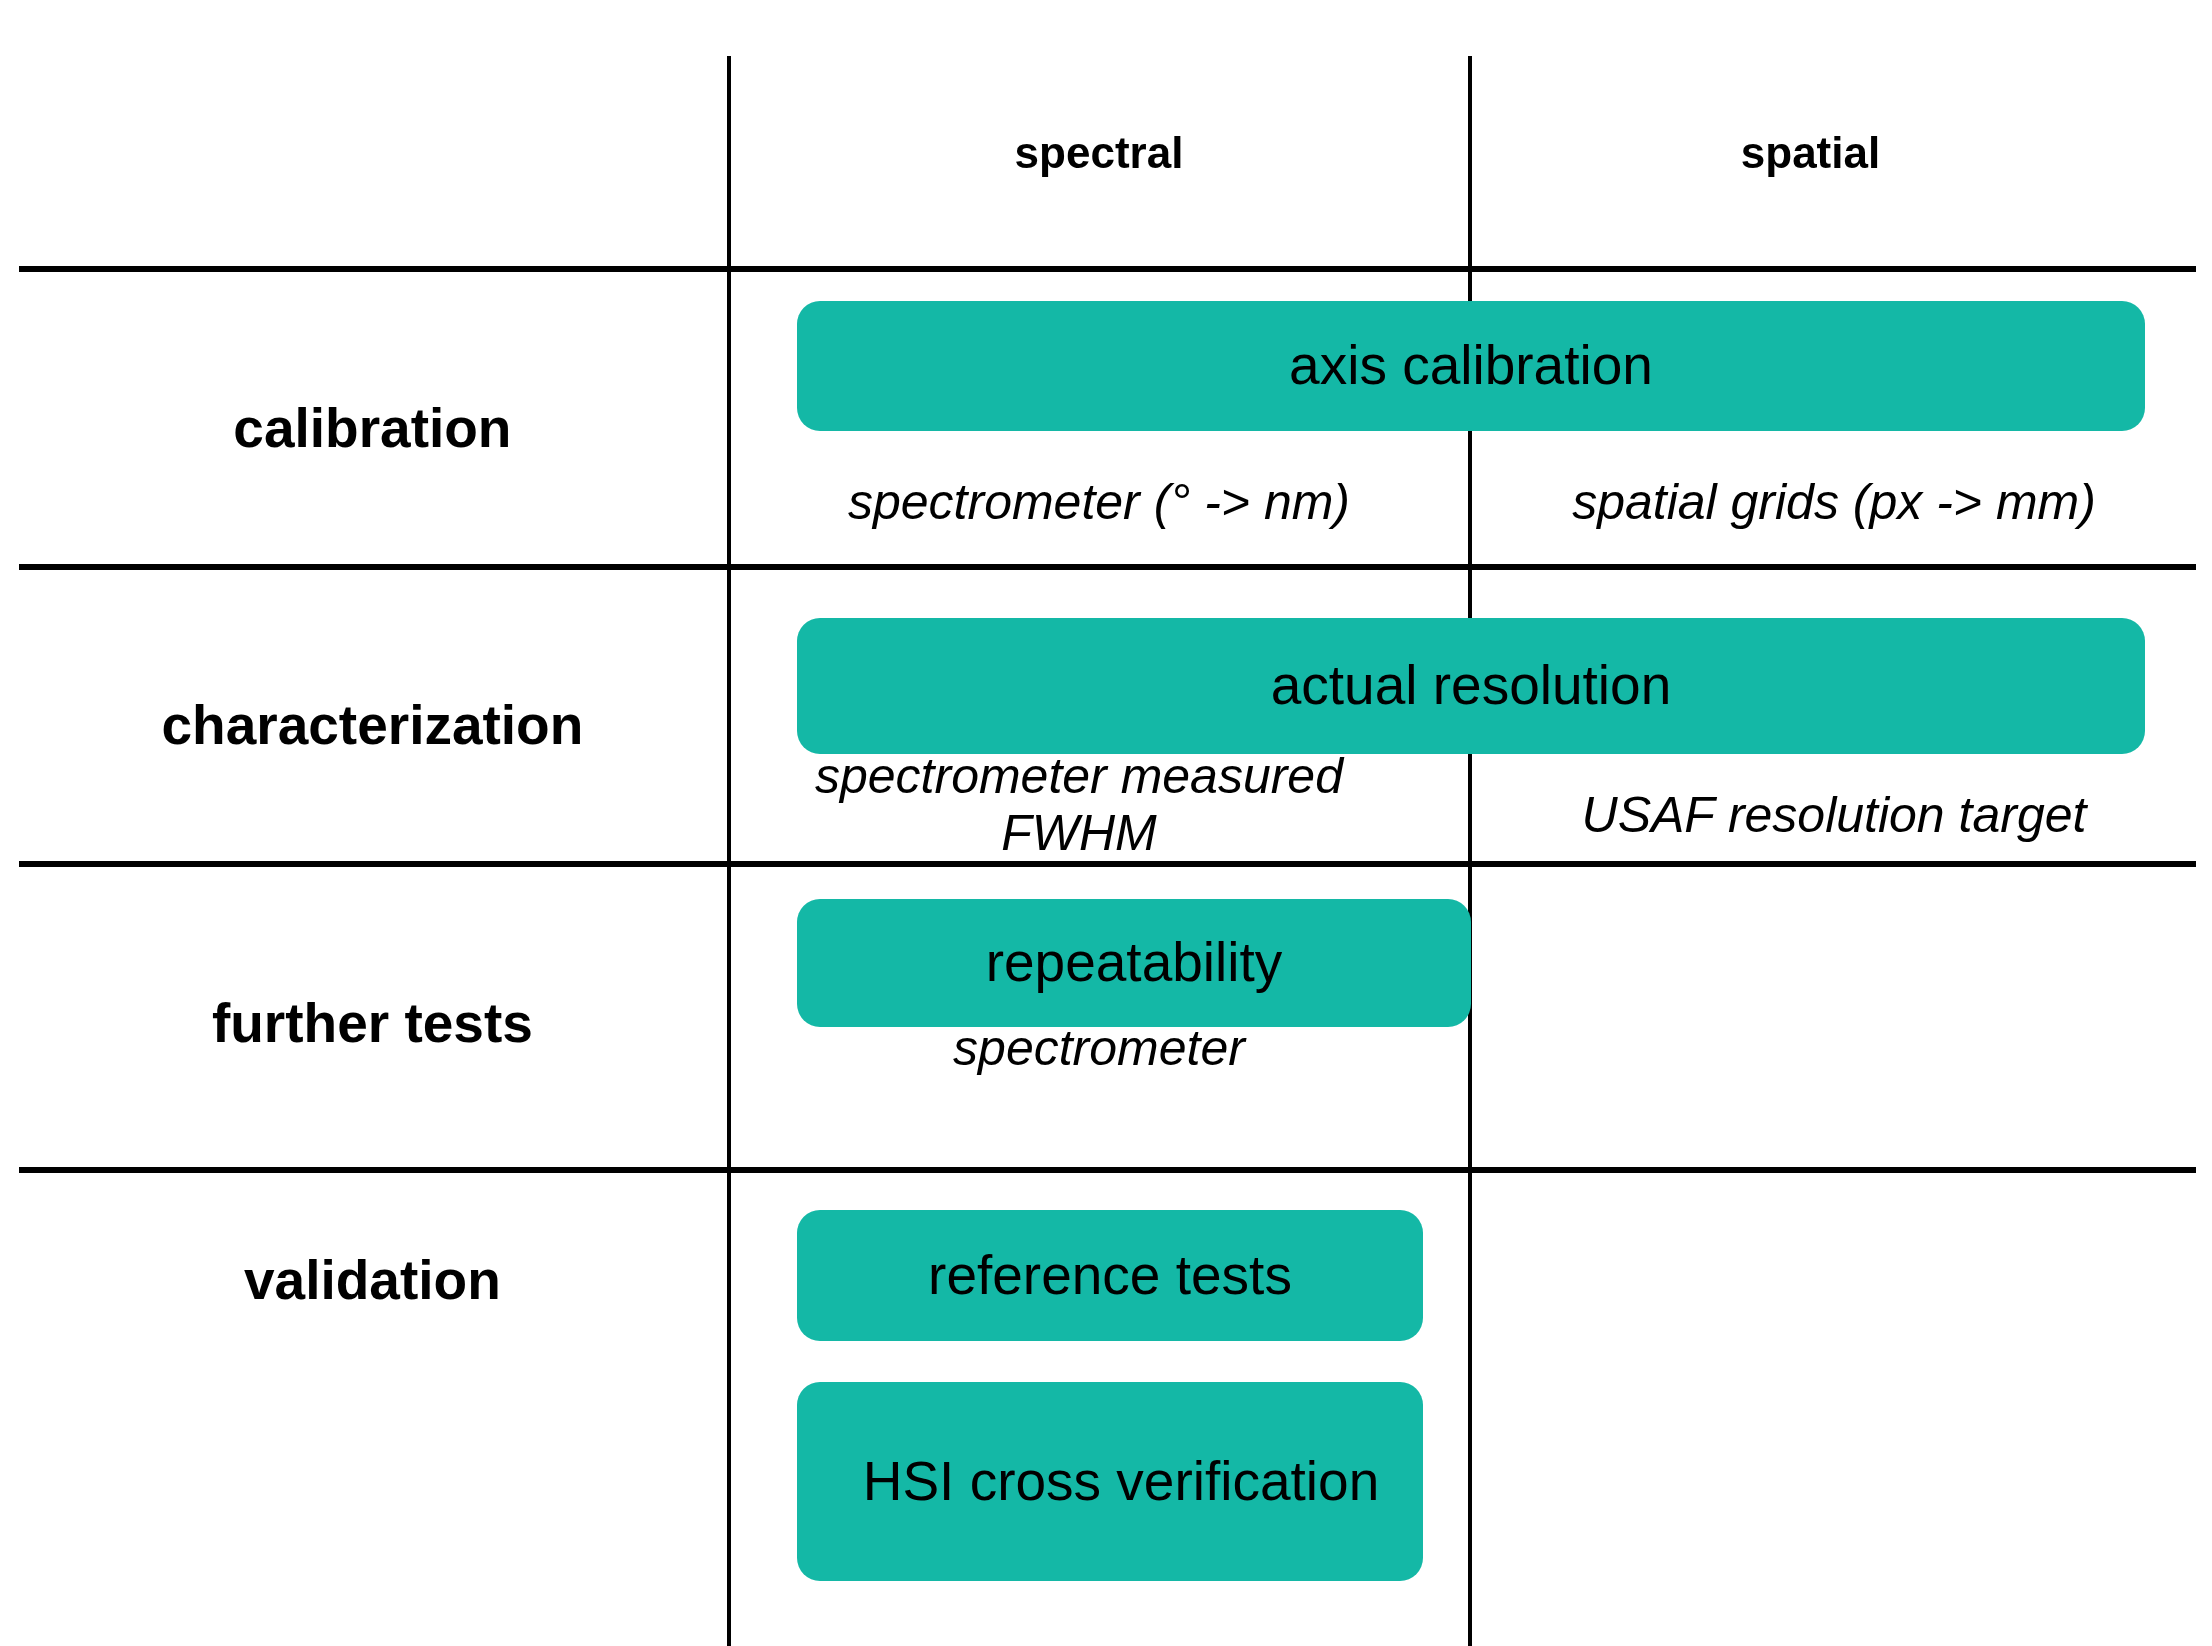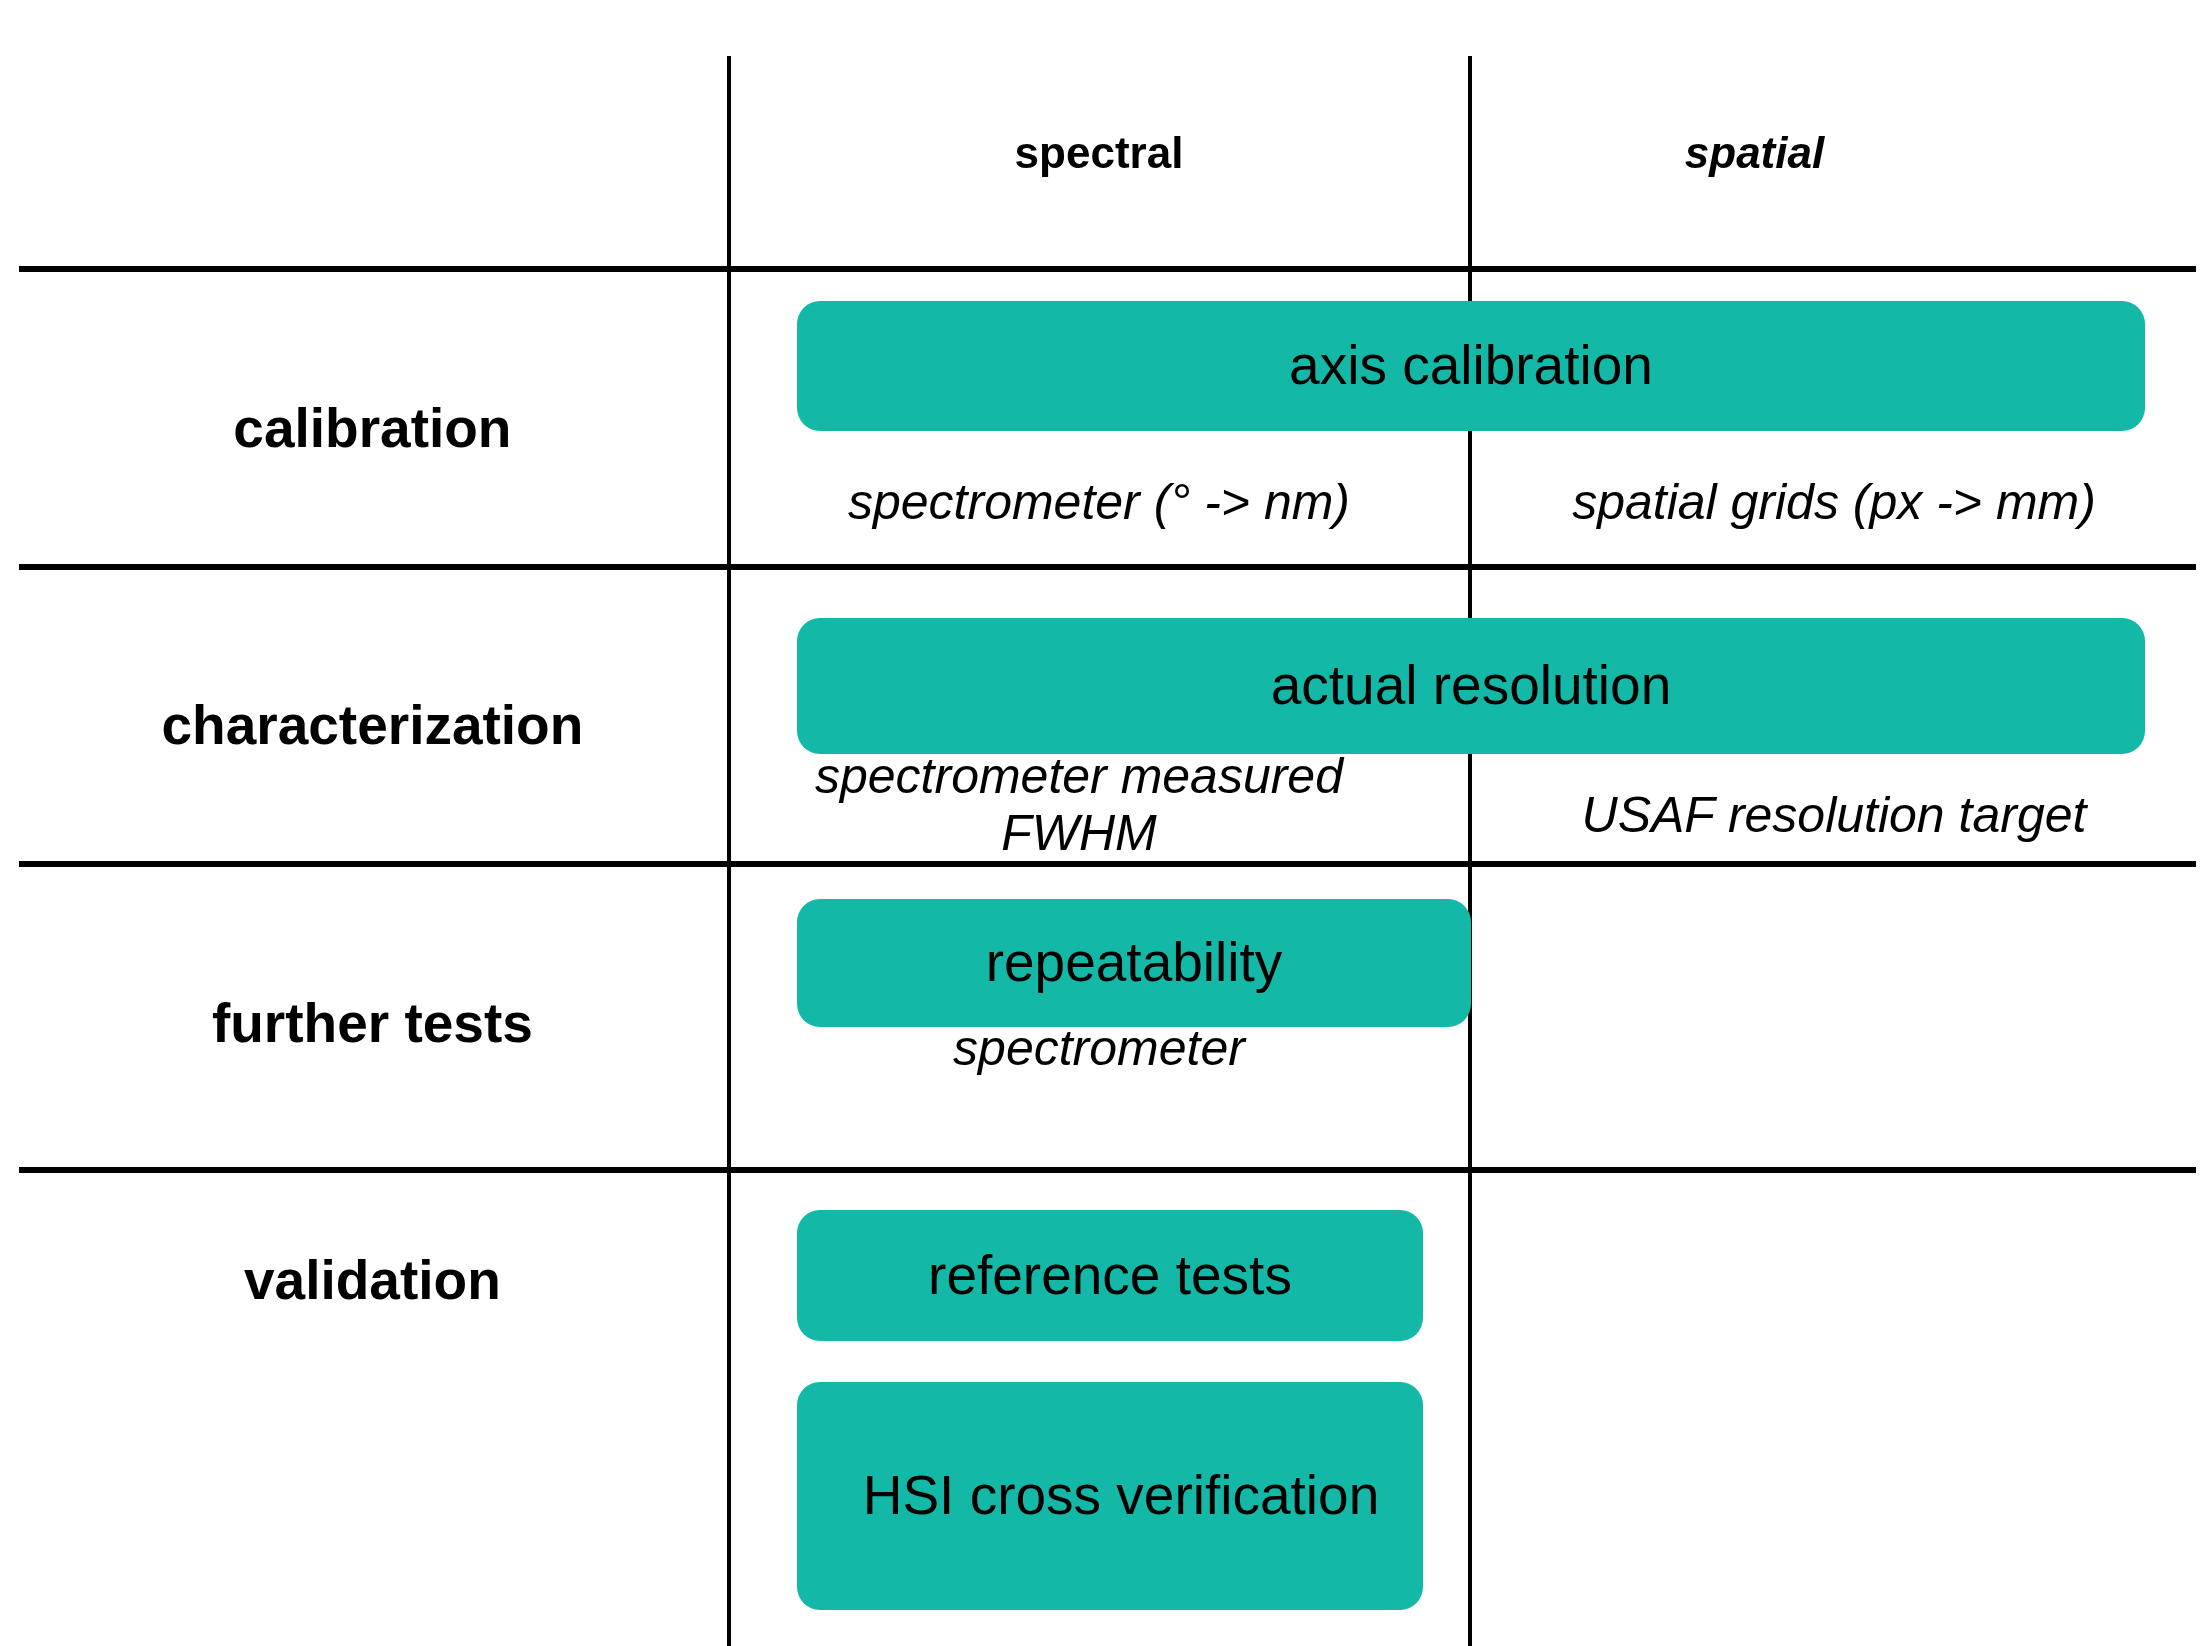--- a/index.html
+++ b/index.html
@@ -51,21 +51,21 @@
     height: 79px;
     display: flex;
     align-items: center;
     justify-content: center;
     font-size: 44px;
     font-weight: bold;
     letter-spacing: 0px;
     white-space: nowrap;
   }
   #header-spectral { left: 730px; width: 738px; }
-  #header-spatial  { left: 1392px; width: 725px; font-style: italic; }
+  #header-spatial  { left: 1448px; width: 725px; }
 
   
   .row-label {
     position: absolute;
     left: 19.4px;
     width: 706px;
     display: flex;
     align-items: center;
     justify-content: center;
     font-size: 55px;
@@ -116,21 +116,21 @@
   #pill-reference-data {
     left: 797px;
     top: 1210px;
     width: 626px;
     height: 131px;
   }
   #pill-hsi-cross-verification {
     left: 797px;
     top: 1382px;
     width: 626px;
-    height: 228px;
+    height: 199px;
     padding-left: 38px;
   }
 
   
   .descriptor {
     position: absolute;
     font-size: 50px;
     font-style: italic;
     line-height: 1.15;
     text-align: center;

